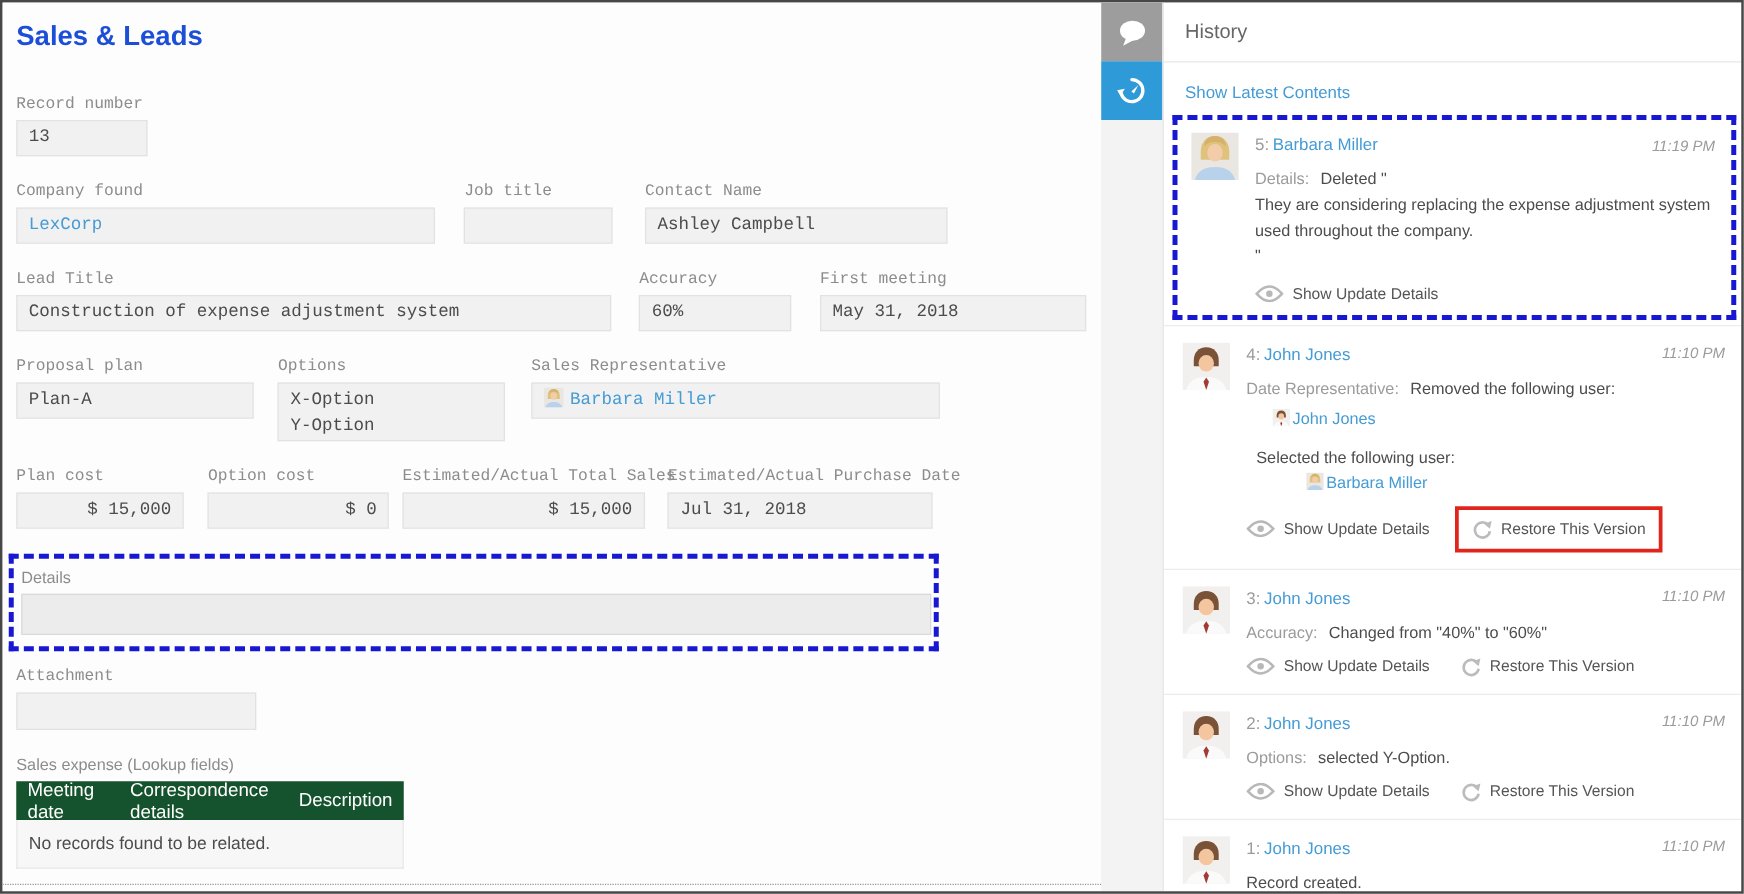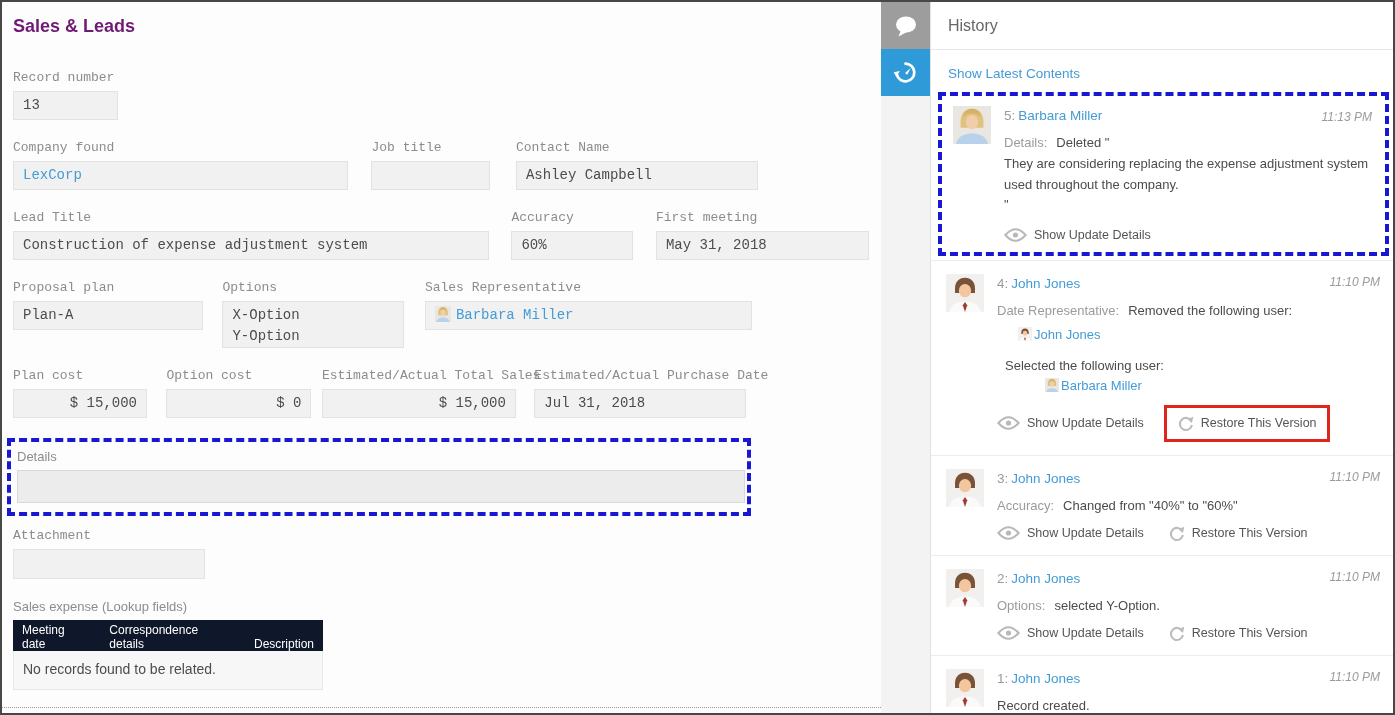--- a/index.html
+++ b/index.html
@@ -1,40 +1,40 @@
 <!DOCTYPE html>
 <html><head>
 <meta charset="utf-8">
 <style>
   * { margin:0; padding:0; box-sizing:border-box; }
   body { background:#fff; font-family:"Liberation Sans", sans-serif; }
   .frame { position:relative; width:1395px; height:715px; border:2px solid #474747; background:#f3f3f3; overflow:hidden; }
 
   
   .form-panel { position:absolute; left:0; top:0; bottom:0; width:879px; background:#fdfdfd; padding:14px 0 0 11px; }
-  .app-title { font-size:18px; font-weight:bold; color:#701a75; margin-bottom:33px; }
+  .app-title { font-size:22px; font-weight:bold; color:#1d4ed8; margin-bottom:33px; }
   .frow { margin-bottom:20px; white-space:nowrap; }
   .fgroup { display:inline-block; vertical-align:top;font-family:Liberation Mono, monospace; }
   .flabel { font-size:13px; color:#8c8c8c; margin-bottom:6px; }
   .fbox { background:#f1f1f1; border:1px solid #e2e2e2; height:29px; line-height:27px; padding:0 9px; font-size:14px; color:#4c4c4c; overflow:hidden; }
   .fbox.money { text-align:right; }
   .fbox.multi { height:47px; line-height:21px; padding-top:3px; }
   a.link { color:#449bd5; text-decoration:none; cursor:pointer; }
   .w105{width:105px}.w335{width:335px}.w119{width:119px}.w242{width:242px}
   .w476{width:476px}.w122{width:122px}.w213{width:213px}
   .w190{width:190px}.w182{width:182px}.w327{width:327px}
   .w134{width:134px}.w145{width:145px}.w194{width:194px}.w212{width:212px}
   .w192{width:192px}
   .mr19{margin-right:19px}.mr21{margin-right:21px}.mr18{margin-right:18px}
   .mr15{margin-right:15px}.mr16{margin-right:16px}.mr6{margin-right:6px}.mr14{margin-right:14px}
   .mini-av { width:16px; height:16px; display:inline-block; vertical-align:-3px; margin-right:5px; }
   .details-wrap { border:4px dashed #1818d2; width:744px; margin:4px 0 12px -6px; padding:7px 0 9px 6px; }
   .details-box { width:728px; height:33px; background:#ececec; border:1px solid #d9d9d9; }
   .sa-table { margin-top:6px; width:310px; }
-  .sa-head { display:flex; align-items:flex-end; background:#0f172a; height:31px; color:#fff; font-size:12px; }
+  .sa-head { display:flex; align-items:center; background:#14532d; height:31px; color:#fff; font-size:15px; }
   .sa-head span { padding:0 9px 0 9px; }
   .sa-empty { height:39px; line-height:37px; background:#f7f7f7; border:1px solid #e8e8e8; border-top:none; padding-left:9px; font-size:14px; color:#4c4c4c; }
   .form-dotted { position:absolute; bottom:5px; left:0; width:879px; border-top:1px dotted #9a9a9a; }
 
   
   .side-toolbar { position:absolute; left:879px; top:0; bottom:0; width:49px; background:#f3f3f3; }
   .tool-btn { width:49px; height:47px; display:flex; align-items:center; justify-content:center; cursor:pointer; }
   .tool-btn.comment { background:#9d9d9d; }
   .tool-btn.history { background:#2e9bd8; }
 
@@ -221,21 +221,21 @@
     </div>
   </div>
 
   <div class="history-panel">
     <div class="hp-header">History</div>
     <a class="hp-link">Show Latest Contents</a>
 
     
     <div class="entry5-wrap">
       <div class="entry">
-        <span class="time">11:13 PM</span>
+        <span class="time">11:19 PM</span>
         <div class="entry-row">
           <svg class="avatar-lg" viewBox="0 0 40 40">
               <use href="#av-female"></use>
             </svg>
           <div class="entry-content">
             <div class="entry-head">
               <span class="num">5:</span><a class="link">Barbara Miller</a>
             </div>
             <div class="line">
               <span class="fl">Details:</span><span>Deleted "</span>

